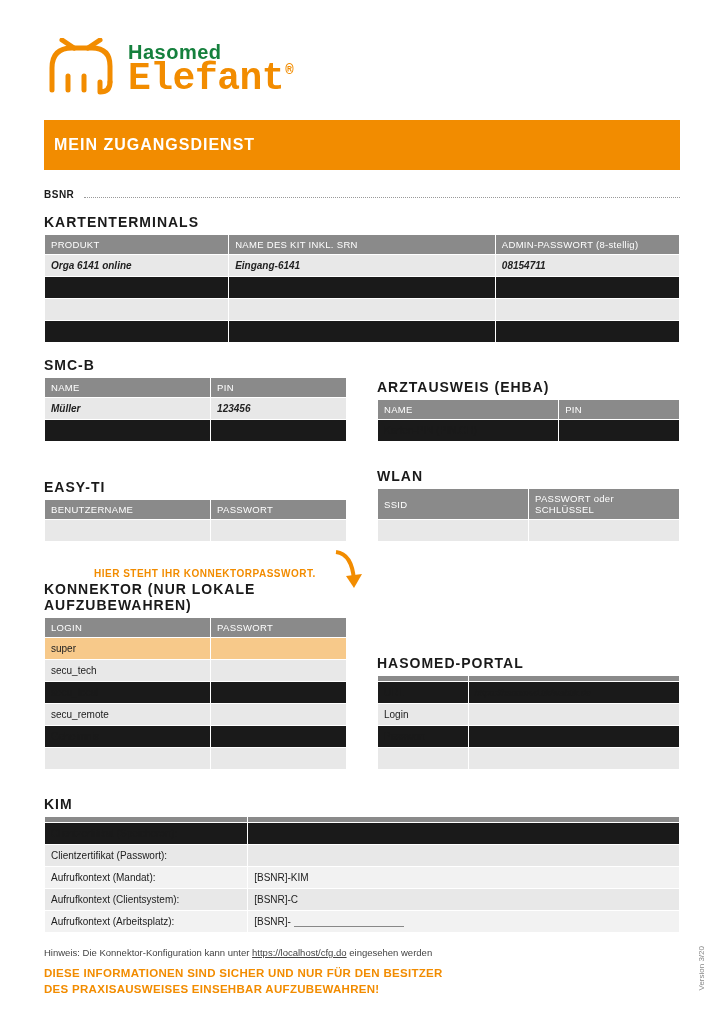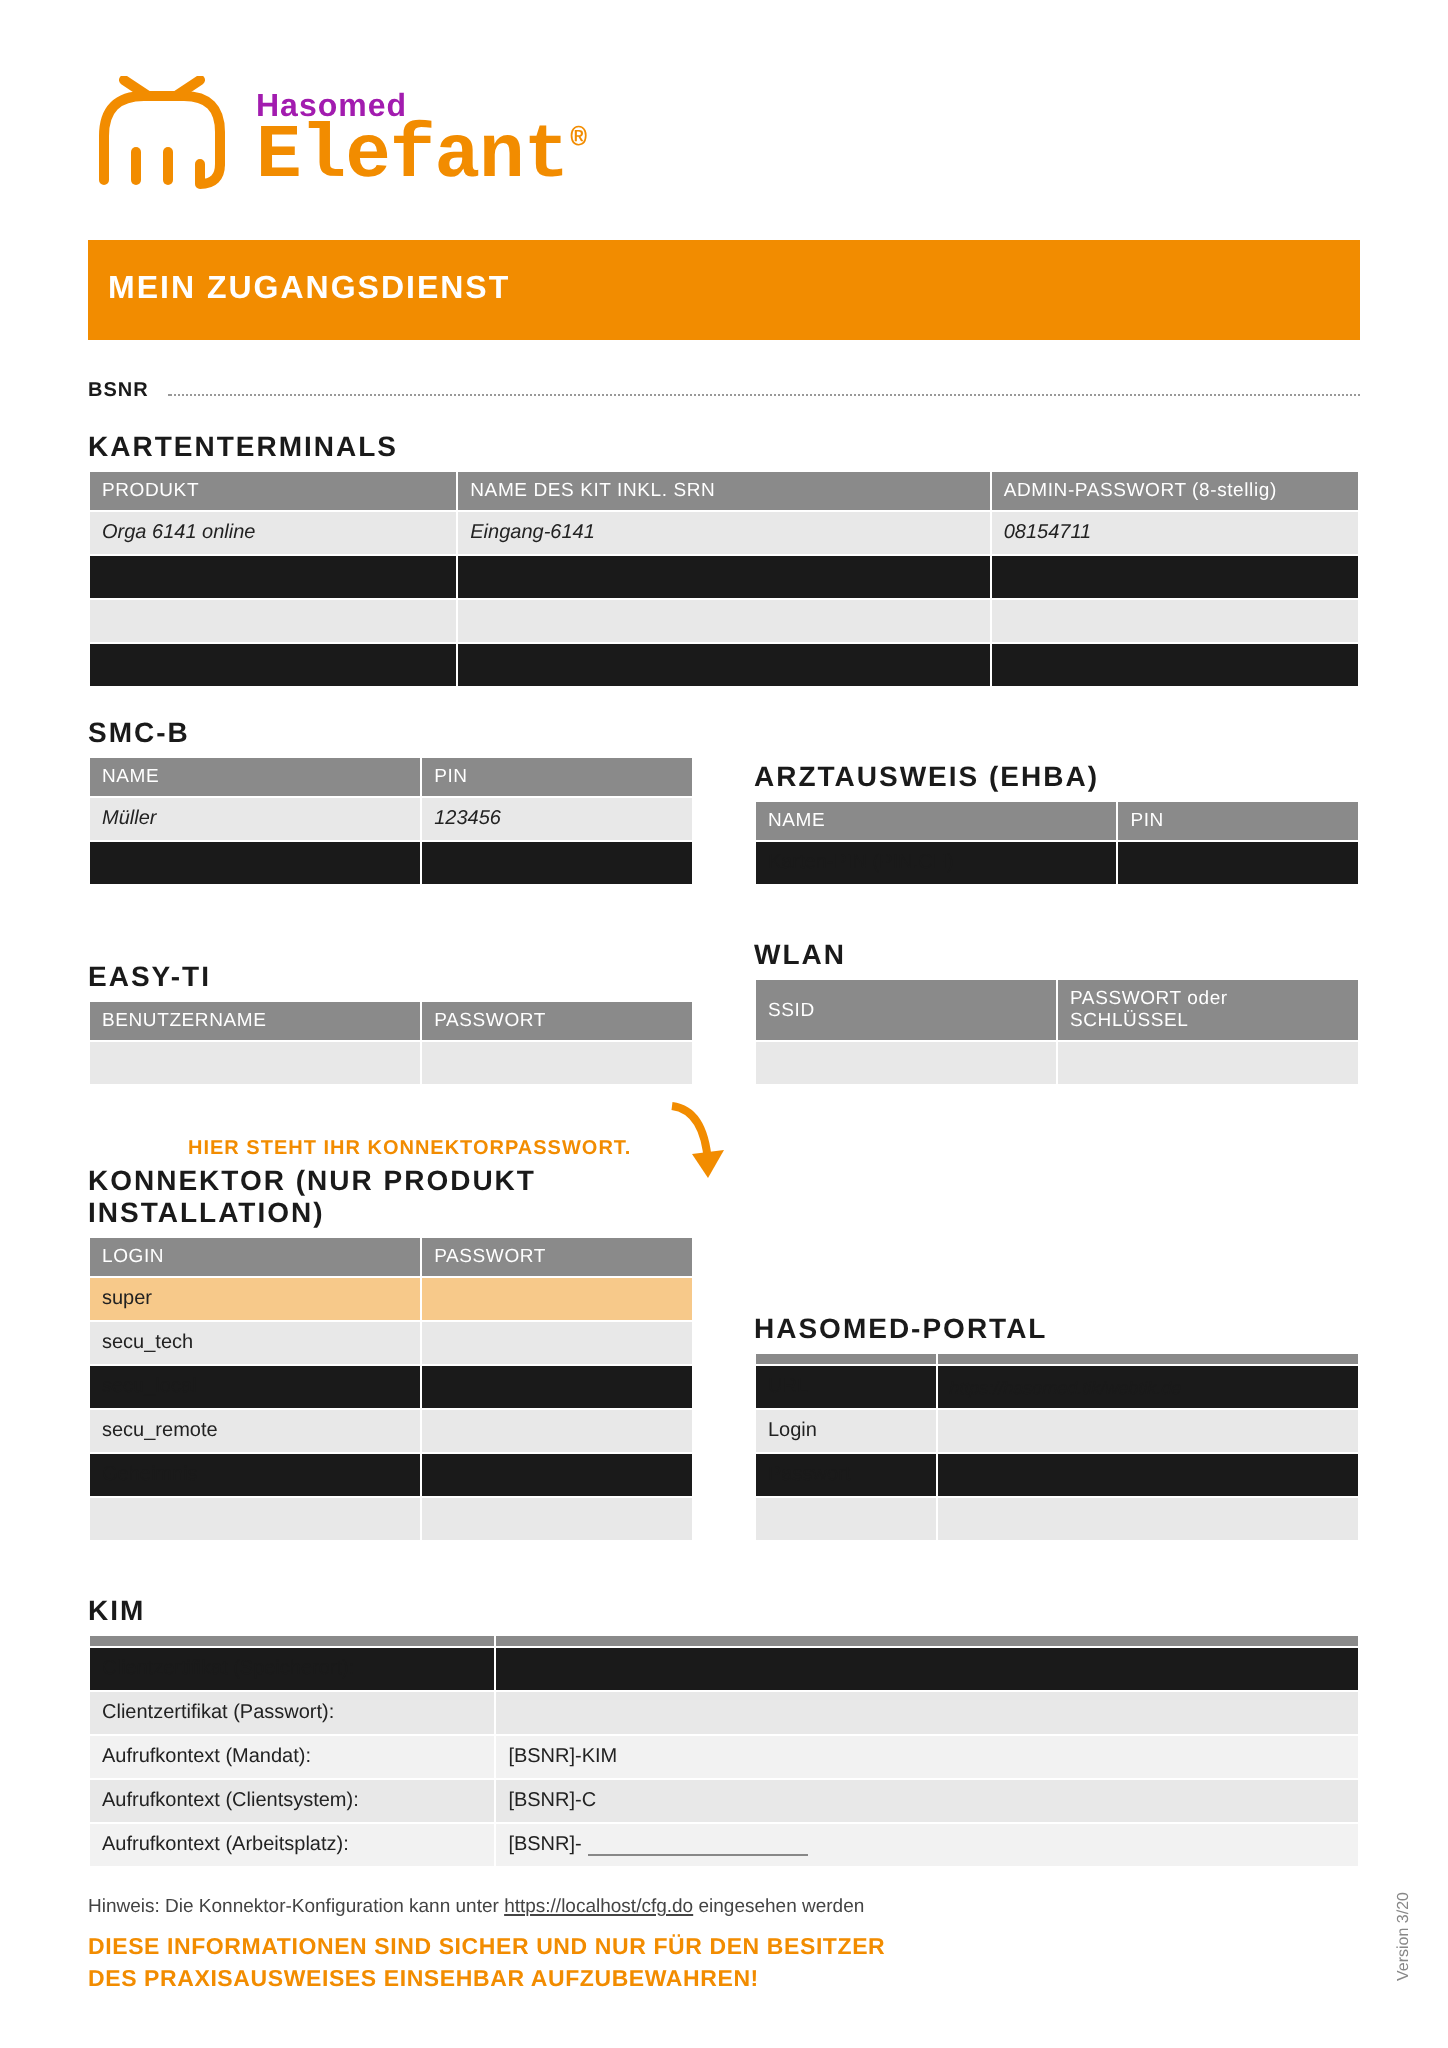--- a/index.html
+++ b/index.html
@@ -9,21 +9,21 @@
     width: 724px;
     height: 1024px;
     position: relative;
     padding: 38px 44px 30px 44px;
     color: #1a1a1a;
   }
   
   .logo-wrap { display: flex; align-items: flex-end; gap: 6px; margin-bottom: 22px; }
   .logo-svg { width: 78px; height: 60px; }
   .logo-text-wrap { display: flex; flex-direction: column; line-height: 1; }
-  .logo-top { font-size: 16px; font-weight: 800; color: #a21caf; letter-spacing: 0.5px; margin-bottom: -2px;}
+  .logo-top { font-size: 20px; font-weight: 800; color: #15803d; letter-spacing: 0.5px; margin-bottom: -2px;}
   .logo-bottom-row { display:flex; align-items:flex-start;font-family:Liberation Mono, monospace;}
   .logo-bottom { font-size: 38px; font-weight: 800; color: #f28c00; letter-spacing: -0.5px;}
   .logo-reg { font-size: 14px; color:#f28c00; font-weight:700; margin-top:3px; margin-left:1px;}
   
   .title-bar {
     background: #f28c00;
     color: #fff;
     font-weight: 800;
     font-size: 16px;
     letter-spacing: 1px;
@@ -40,21 +40,21 @@
   table { border-collapse: collapse; width:100%; table-layout:fixed;}
   th {
     background:#8a8a8a; color:#fff; font-weight:400; font-size:9.5px;
     text-align:left; padding:4px 6px; letter-spacing:0.3px;
     border:1px solid #fff;
   }
   td {
     background:#e8e8e8; font-size:10px; padding:5px 6px;
     border:1px solid #fff; color:#222; height:22px;
   }
-  td.italic { font-style:italic; font-weight:400;}
+  td.italic { font-style:italic; font-weight:700;}
   td.dark { background:#1a1a1a; color:#1a1a1a;}
   td.light { background:#f2f2f2;}
   td.highlight { background:#f7c98a;}
   
   .two-col { display:flex; gap:30px; margin-bottom:12px; align-items:flex-end;}
   .col-l { flex:1;}
   .col-r { flex:1;}
   .section { margin-bottom:14px;}
   
   .konn-hint {
@@ -223,21 +223,21 @@
             <td>&nbsp;</td>
           </tr>
     </tbody>
       </table>
   </div>
 </div>
 
 <div class="two-col arrow-wrap">
   <div class="col-l section">
     <div class="konn-hint">HIER STEHT IHR KONNEKTORPASSWORT.</div>
-    <div class="sec-heading">KONNEKTOR (NUR PRODUKT INSTALLATION)</div>
+    <div class="sec-heading">KONNEKTOR (NUR LOKALE AUFZUBEWAHREN)</div>
     <table>
       <colgroup>
           <col style="width:55%">
           <col style="width:45%">
         </colgroup>
       <tbody>
           <tr>
             <th>LOGIN</th>
             <th>PASSWORT</th>
           </tr>

